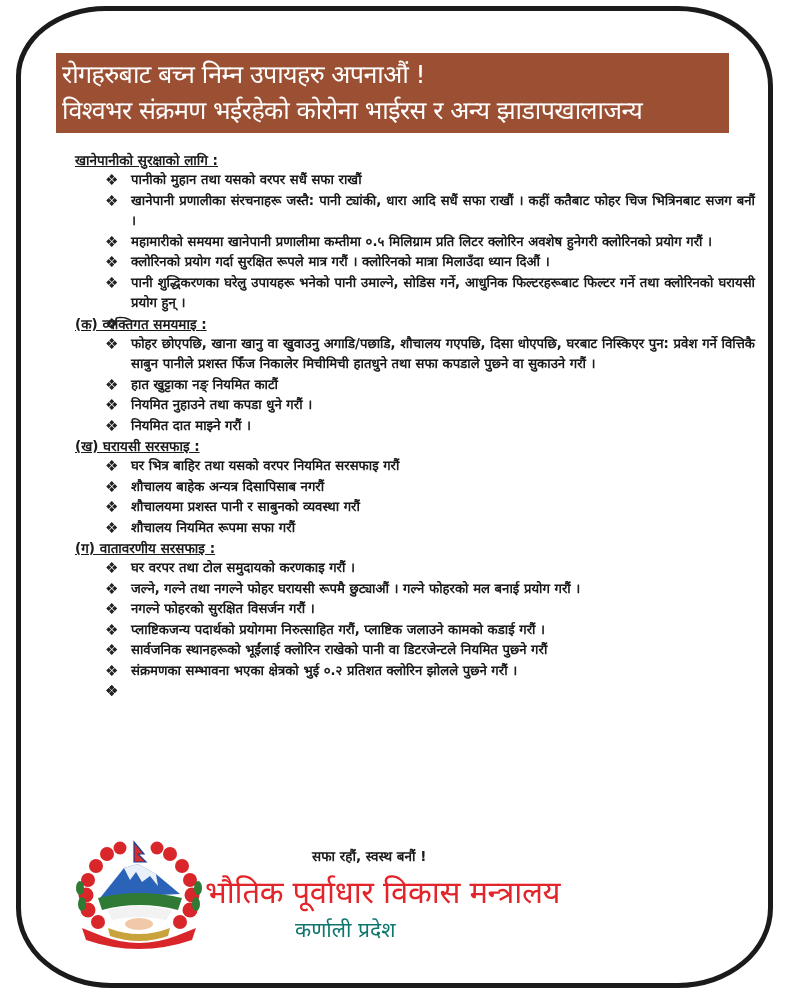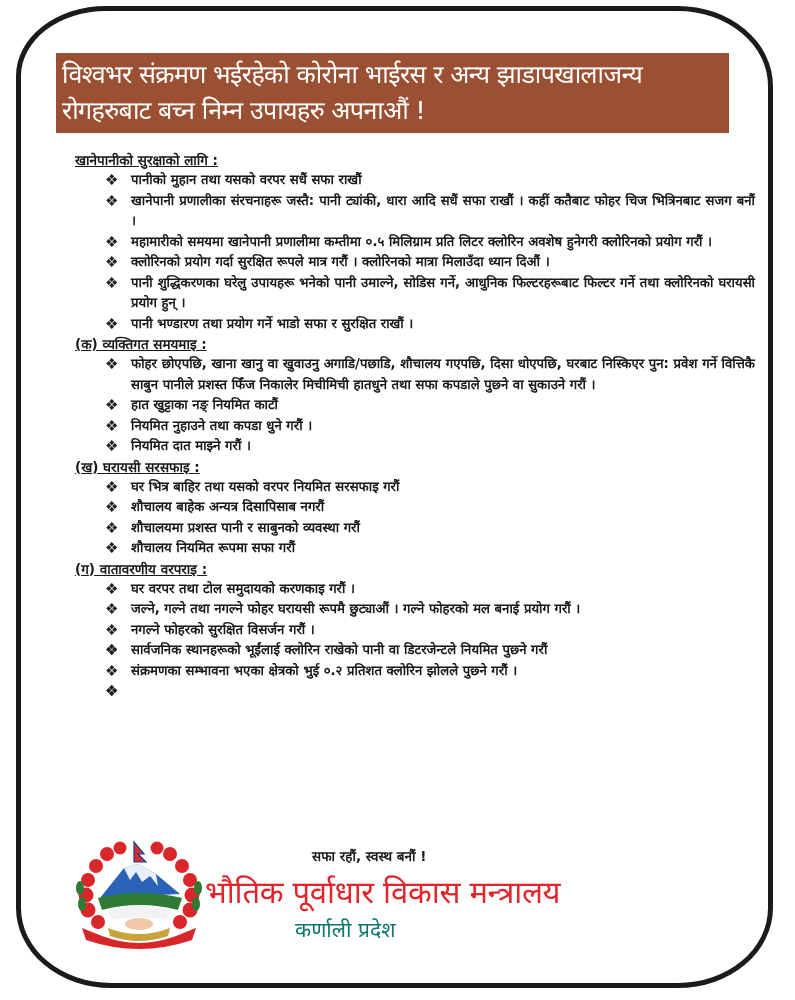--- a/index.html
+++ b/index.html
@@ -24,35 +24,35 @@
   .province { position:absolute; left:295px; top:915px; font-size:21px; color:#0f766e;
               white-space:nowrap; }
   .emblem { position:absolute; left:72px; top:840px; width:135px; height:115px; }
 </style>
 </head>
 <body>
 
 <div class="frame"></div>
 
 <div class="banner">
+  <div class="banner-line">रोगहरुबाट बच्न निम्न उपायहरु अपनाऔं !</div>
   <div class="banner-line">विश्वभर संक्रमण भईरहेको कोरोना भाईरस र अन्य झाडापखालाजन्य</div>
-  <div class="banner-line">रोगहरुबाट बच्न निम्न उपायहरु अपनाऔं !</div>
 </div>
 
 <div class="content">
 
   <div>
     <p class="section-title">खानेपानीको सुरक्षाको लागि :</p>
     <ul class="items">
       <li><span class="bullet">❖</span><span>पानीको मुहान तथा यसको वरपर सधैं सफा राखौं</span></li>
       <li><span class="bullet">❖</span><span>खानेपानी प्रणालीका संरचनाहरू जस्तै: पानी ट्यांकी, धारा आदि सधैं सफा राखौं । कहीं कतैबाट फोहर चिज भित्रिनबाट सजग बनौं ।</span></li>
       <li><span class="bullet">❖</span><span>महामारीको समयमा खानेपानी प्रणालीमा कम्तीमा ०.५ मिलिग्राम प्रति लिटर क्लोरिन अवशेष हुनेगरी क्लोरिनको प्रयोग गरौं ।</span></li>
       <li><span class="bullet">❖</span><span>क्लोरिनको प्रयोग गर्दा सुरक्षित रूपले मात्र गरौं । क्लोरिनको मात्रा मिलाउँदा ध्यान दिऔं ।</span></li>
       <li><span class="bullet">❖</span><span>पानी शुद्धिकरणका घरेलु उपायहरू भनेको पानी उमाल्ने, सोडिस गर्ने, आधुनिक फिल्टरहरूबाट फिल्टर गर्ने तथा क्लोरिनको घरायसी प्रयोग हुन् ।</span></li>
-      <li><span class="bullet">❖</span><span>पानी भण्डारण तथा प्रयोग गर्ने भाडो सफा र सुरक्षित राखौं ।</span></li>
+      <li><span class="bullet">❖</span></li>
     </ul>
   </div>
 
   <div>
     <p class="section-title">(क) व्यक्तिगत समयमाइ :</p>
     <ul class="items">
       <li><span class="bullet">❖</span><span>फोहर छोएपछि, खाना खानु वा खुवाउनु अगाडि/पछाडि, शौचालय गएपछि, दिसा धोएपछि, घरबाट निस्किएर पुन: प्रवेश गर्ने वित्तिकै साबुन पानीले प्रशस्त फिँज निकालेर मिचीमिची हातधुने तथा सफा कपडाले पुछ्ने वा सुकाउने गरौं ।</span></li>
       <li><span class="bullet">❖</span><span>हात खुट्टाका नङ् नियमित काटौं</span></li>
       <li><span class="bullet">❖</span><span>नियमित नुहाउने तथा कपडा धुने गरौं ।</span></li>
       <li><span class="bullet">❖</span><span>नियमित दात माझ्ने गरौं ।</span></li>
@@ -63,26 +63,26 @@
     <p class="section-title">(ख) घरायसी सरसफाइ :</p>
     <ul class="items">
       <li><span class="bullet">❖</span><span>घर भित्र बाहिर तथा यसको वरपर नियमित सरसफाइ गरौं</span></li>
       <li><span class="bullet">❖</span><span>शौचालय बाहेक अन्यत्र दिसापिसाब नगरौं</span></li>
       <li><span class="bullet">❖</span><span>शौचालयमा प्रशस्त पानी र साबुनको व्यवस्था गरौं</span></li>
       <li><span class="bullet">❖</span><span>शौचालय नियमित रूपमा सफा गरौं</span></li>
     </ul>
   </div>
 
   <div>
-    <p class="section-title">(ग) वातावरणीय वरपराइ :</p>
+    <p class="section-title">(ग) वातावरणीय सरसफाइ :</p>
     <ul class="items">
       <li><span class="bullet">❖</span><span>घर वरपर तथा टोल समुदायको करणकाइ गरौं ।</span></li>
       <li><span class="bullet">❖</span><span>जल्ने, गल्ने तथा नगल्ने फोहर घरायसी रूपमै छुट्याऔं । गल्ने फोहरको  मल बनाई प्रयोग गरौं ।</span></li>
       <li><span class="bullet">❖</span><span>नगल्ने फोहरको सुरक्षित विसर्जन गरौं ।</span></li>
-      <li><span class="bullet">❖</span></li>
+      <li><span class="bullet">❖</span><span>प्लाष्टिकजन्य पदार्थको प्रयोगमा निरुत्साहित गरौं, प्लाष्टिक जलाउने कामको कडाई गरौं ।</span></li>
       <li><span class="bullet">❖</span><span>सार्वजनिक स्थानहरूको भूईंलाई क्लोरिन राखेको पानी  वा डिटरजेन्टले नियमित पुछ्ने गरौं</span></li>
       <li><span class="bullet">❖</span><span>संक्रमणका सम्भावना भएका क्षेत्रको भुई ०.२ प्रतिशत क्लोरिन झोलले पुछ्ने गरौं ।</span></li>
       <li><span class="bullet">❖</span></li>
       <li><span class="bullet">❖</span></li>
     </ul>
   </div>
 </div>
 
 <svg class="emblem" viewBox="0 0 135 115">
 

